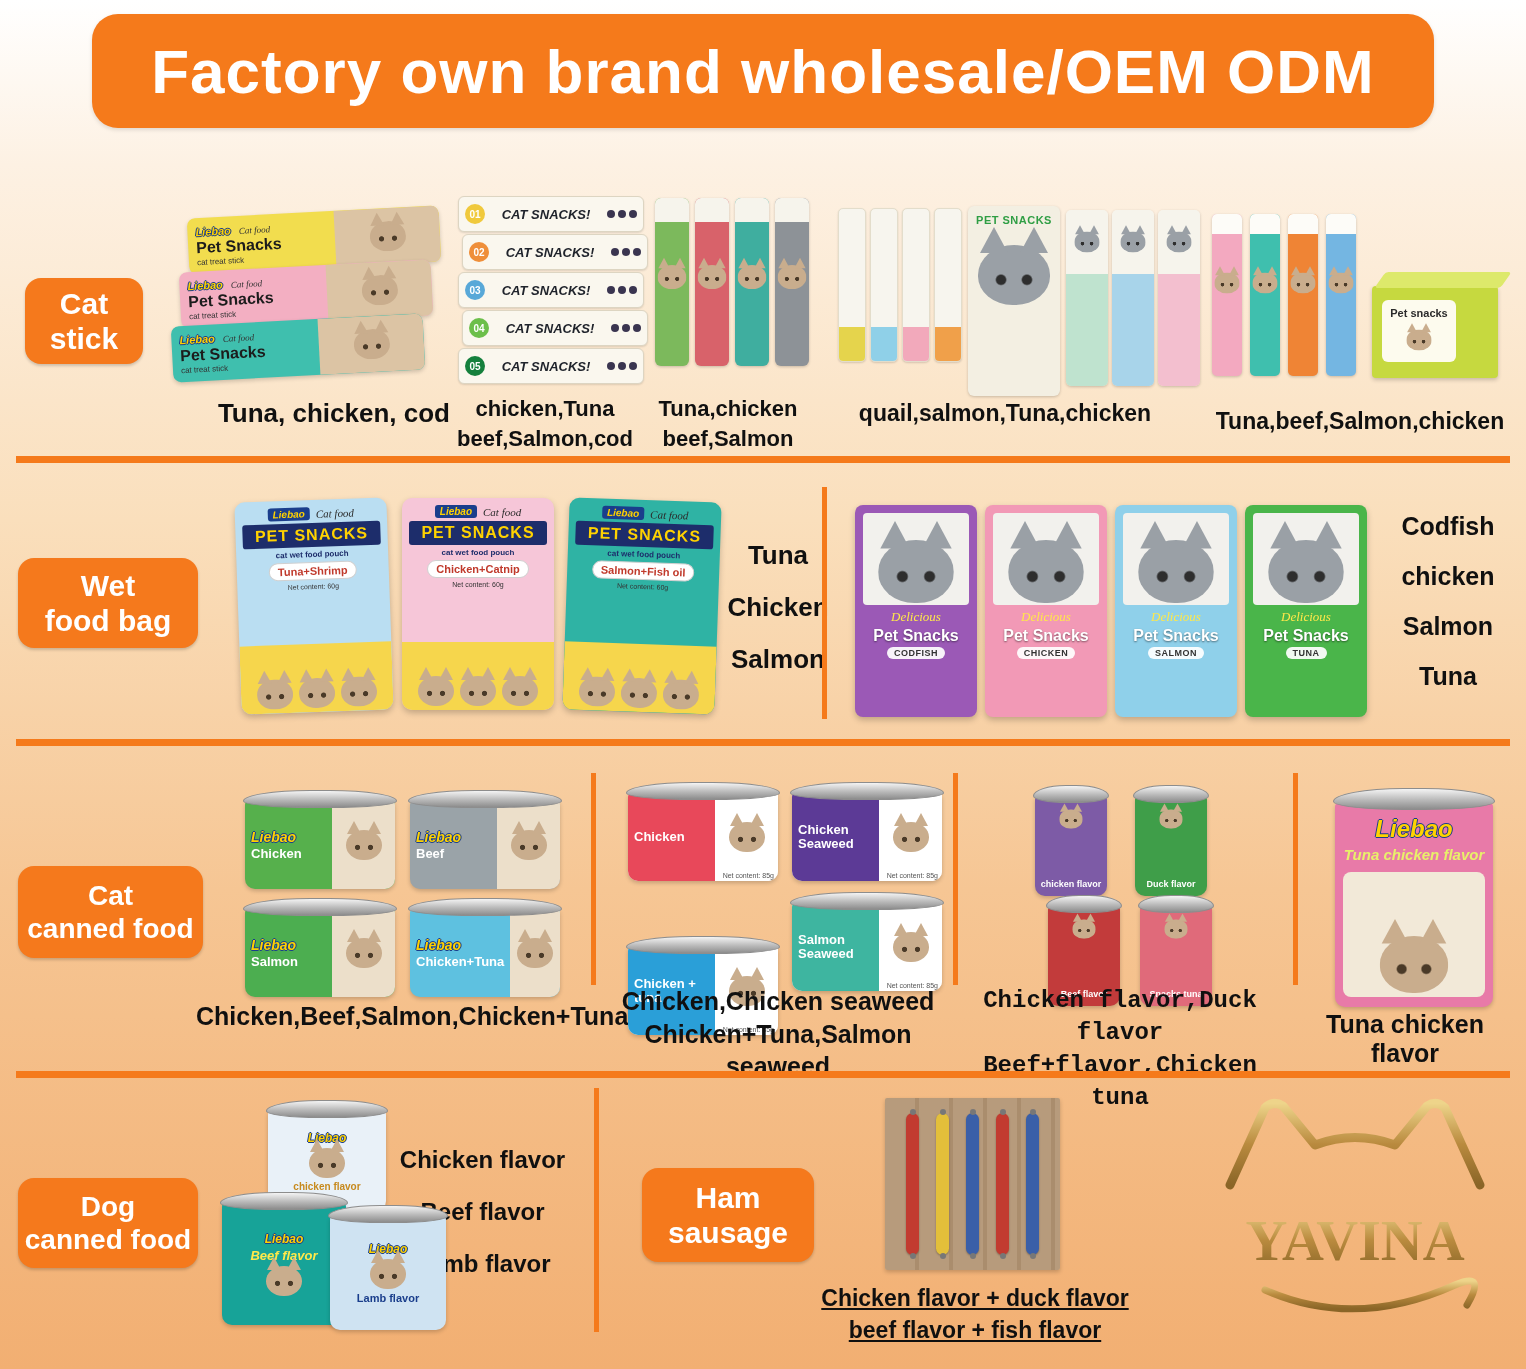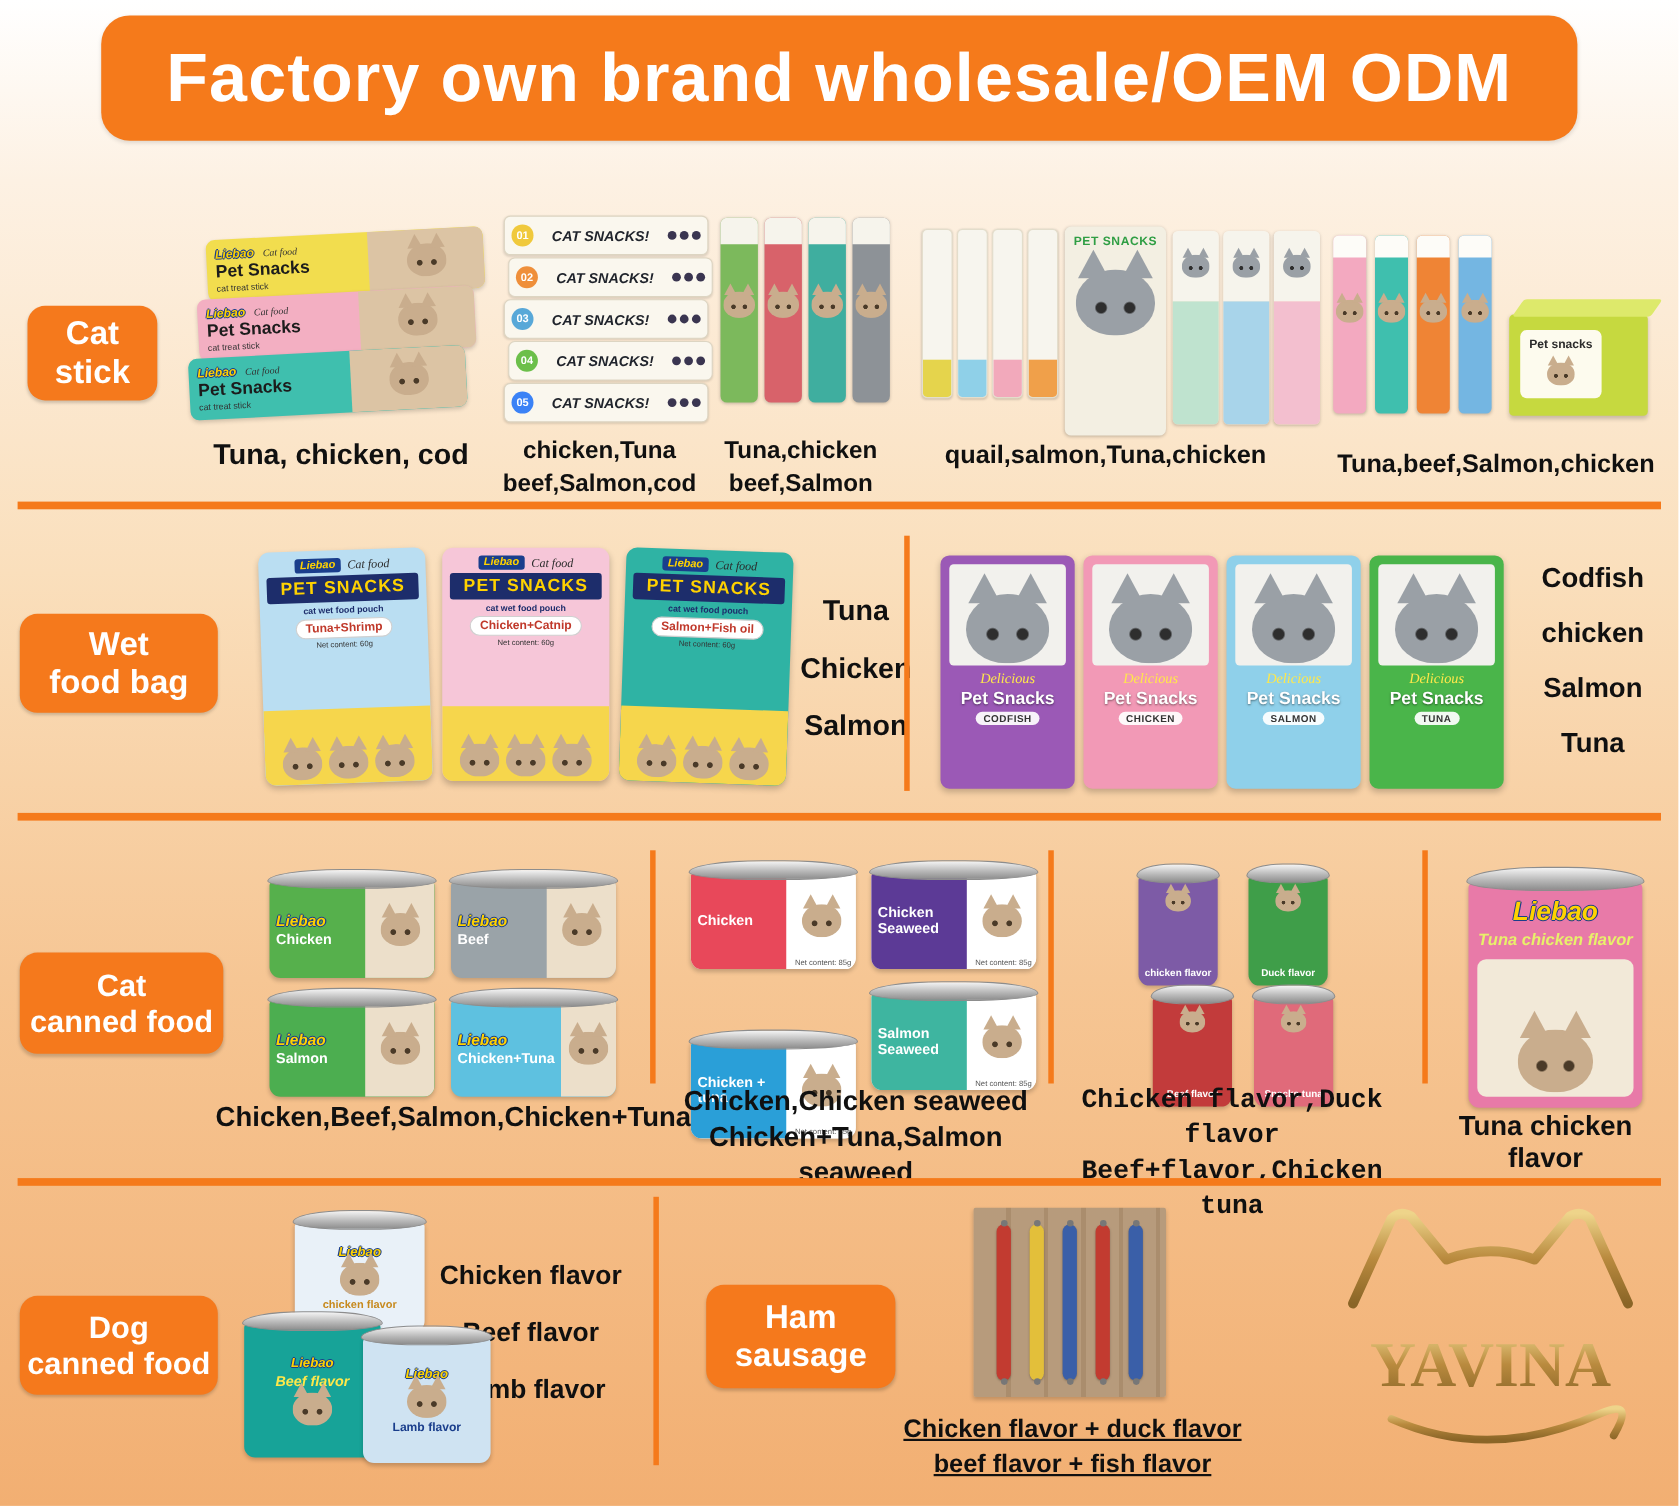--- a/index.html
+++ b/index.html
@@ -160,21 +160,21 @@
           <span class="pk-brand">Liebao</span>
           <span class="pk-tag">Cat food</span>
         </span>
       <span class="pk-prod">Pet Snacks</span>
       <span class="pk-sub">cat treat stick</span>
     </div>
     <div class="pk-right">
         <span class="cat"></span>
       </div>
   </div>
-  <div class="cap" style="left:170px;top:398px;width:280px;font-size:26px;">Tuna, chicken, cod</div>
+  <div class="cap" style="left:170px;top:398px;width:280px;font-size:26px;text-align:right;">Tuna, chicken, cod</div>
 
   <div class="snrow" style="left:458px;top:196px;">
     <span class="sn-num" style="background:#f0c93c;">01</span>
     <span class="sn-title">CAT SNACKS!</span>
     <span class="sn-dots">
         <i></i>
         <i></i>
         <i></i>
       </span>
   </div>
@@ -199,21 +199,21 @@
   <div class="snrow" style="left:462px;top:310px;">
     <span class="sn-num" style="background:#6cbf4a;">04</span>
     <span class="sn-title">CAT SNACKS!</span>
     <span class="sn-dots">
         <i></i>
         <i></i>
         <i></i>
       </span>
   </div>
   <div class="snrow" style="left:458px;top:348px;">
-    <span class="sn-num" style="background:#3b82f6;">05</span>
+    <span class="sn-num" style="background:#15803d;">05</span>
     <span class="sn-title">CAT SNACKS!</span>
     <span class="sn-dots">
         <i></i>
         <i></i>
         <i></i>
       </span>
   </div>
   <div class="cap" style="left:450px;top:394px;width:190px;font-size:22px;line-height:1.35;">
     <div>chicken,Tuna</div>
     <div>beef,Salmon,cod</div>

